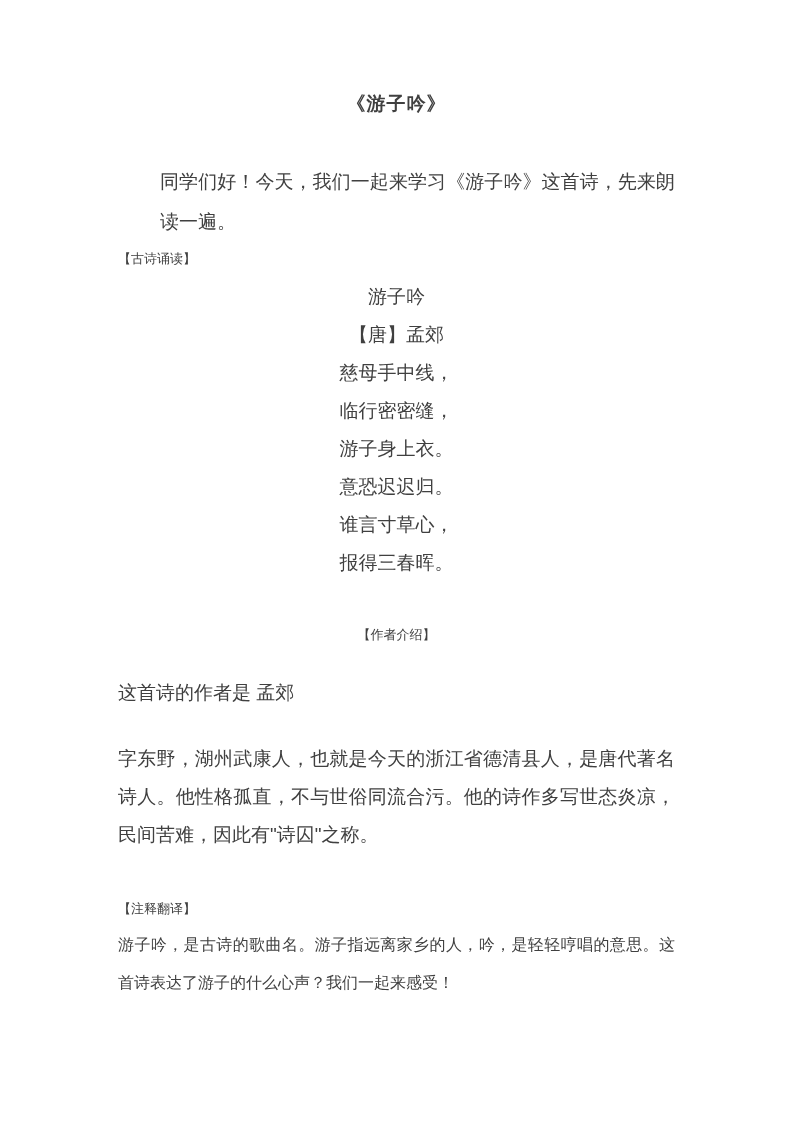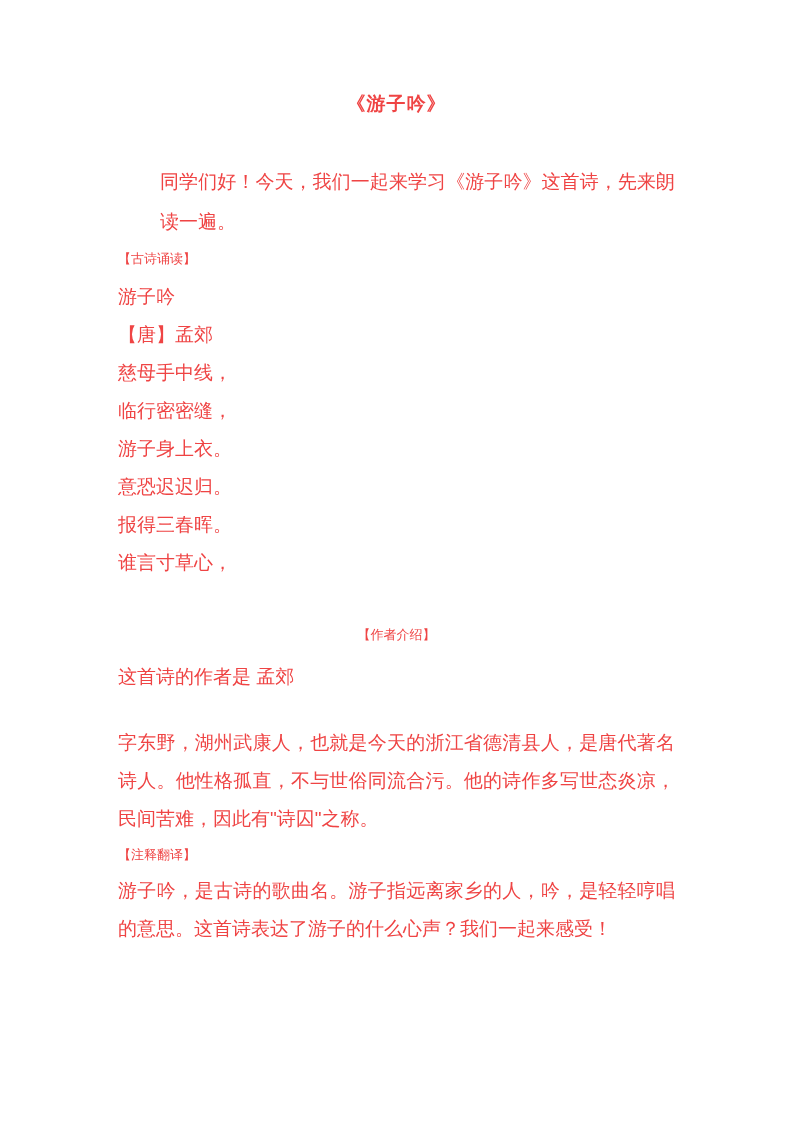--- a/index.html
+++ b/index.html
@@ -6,21 +6,21 @@
     margin: 0;
     padding: 0;
     background: #ffffff;
   }
   .page {
     position: relative;
     width: 793px;
     height: 1123px;
     margin: 0 auto;
     background: #ffffff;
-    color: #ef4444;
+    color: #404040;
     font-family: "Liberation Sans", "DejaVu Sans", sans-serif;
     box-sizing: border-box;
     padding: 0 118px;
     overflow: hidden;
   }
   .doc-title {
     padding-top: 90px;
     text-align: center;
     font-size: 19px;
     font-weight: bold;
@@ -38,44 +38,45 @@
     margin-left: 42px;
   }
   .sec-heading {
     font-size: 13px;
     line-height: 34px;
     font-weight: normal;
     margin: 0;
   }
   .poem {
     margin-top: 2px;
-    text-align: left;
+    text-align: center;
     font-size: 19px;
     line-height: 38px;
   }
   .author-heading {
     margin-top: 36px;
     text-align: center;
   }
   .author-lead {
-    margin-top: 6px;
+    margin-top: 22px;
     font-size: 19px;
     line-height: 38px;
   }
   .author-bio {
     font-size: 19px;
     line-height: 38px;
     text-align: justify;
     text-justify: inter-ideograph;
     margin-top: 28px;
   }
   .notes-heading {
+    margin-top: 38px;
   }
   .notes-para {
-    font-size: 19px;
+    font-size: 16px;
     line-height: 38px;
     text-align: justify;
     text-justify: inter-ideograph;
   }
 </style>
 </head>
 <body>
 
 <div class="page">
 
@@ -85,22 +86,22 @@
 
   <div class="sec-heading">【古诗诵读】</div>
 
   <div class="poem">
     <div class="poem-title">游子吟</div>
     <div class="poem-author">【唐】孟郊</div>
     <div class="poem-line">慈母手中线，</div>
     <div class="poem-line">临行密密缝，</div>
     <div class="poem-line">游子身上衣。</div>
     <div class="poem-line">意恐迟迟归。</div>
+    <div class="poem-line">谁言寸草心，</div>
     <div class="poem-line">报得三春晖。</div>
-    <div class="poem-line">谁言寸草心，</div>
   </div>
 
   <div class="sec-heading author-heading">【作者介绍】</div>
 
   <div class="author-lead">这首诗的作者是 孟郊</div>
 
   <div class="author-bio">字东野，湖州武康人，也就是今天的浙江省德清县人，是唐代著名诗人。他性格孤直，不与世俗同流合污。他的诗作多写世态炎凉，民间苦难，因此有"诗囚"之称。</div>
 
   <div class="sec-heading notes-heading">【注释翻译】</div>
 

